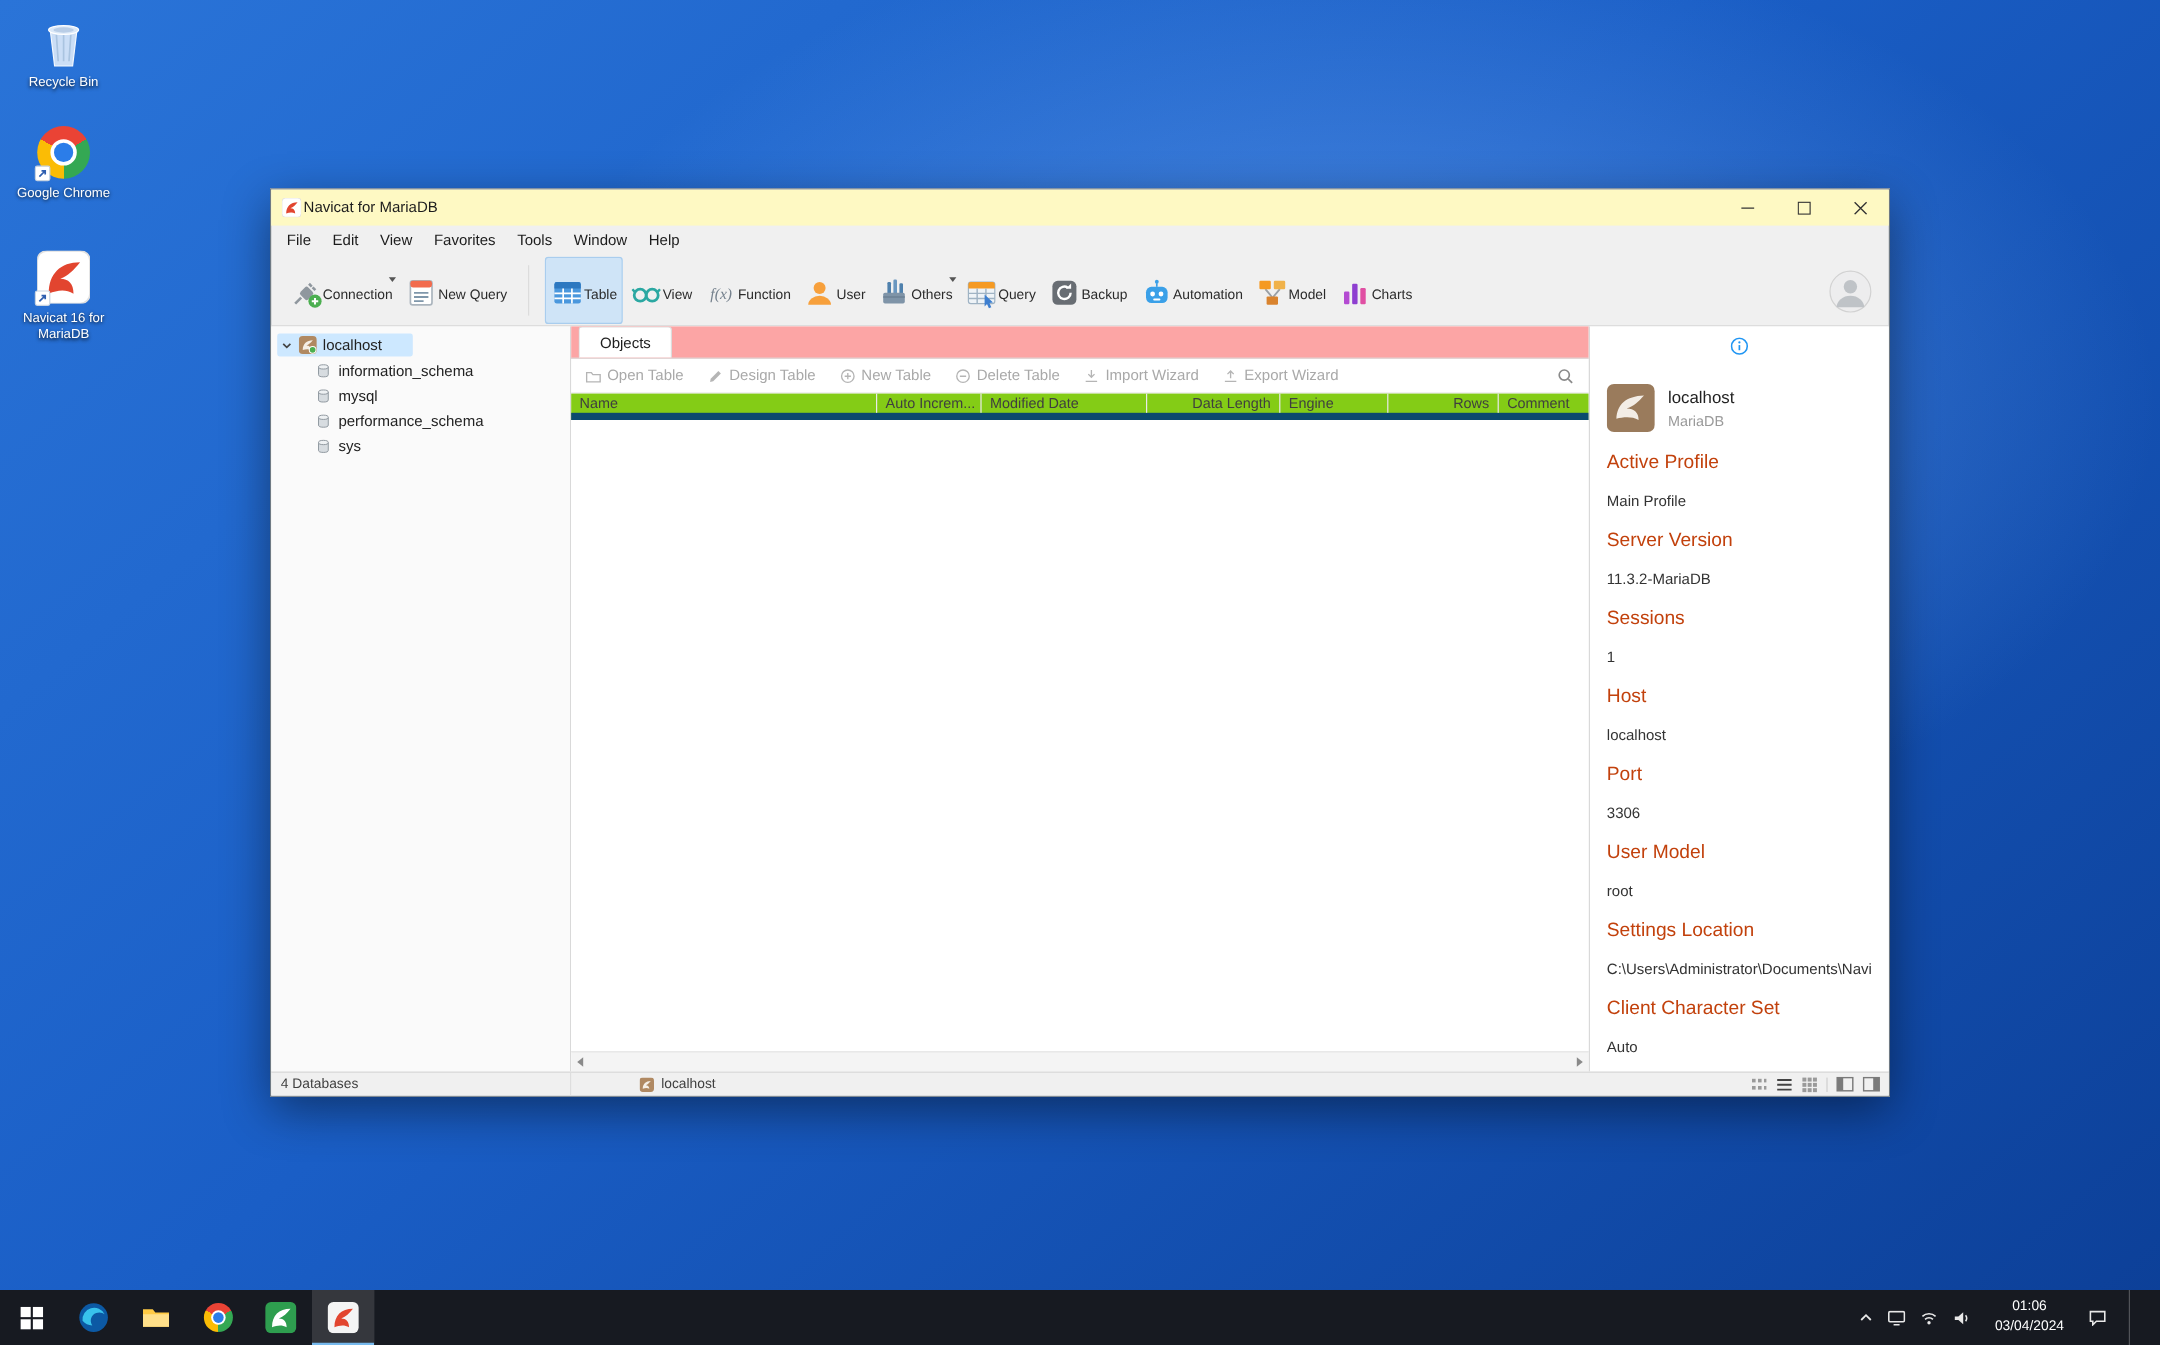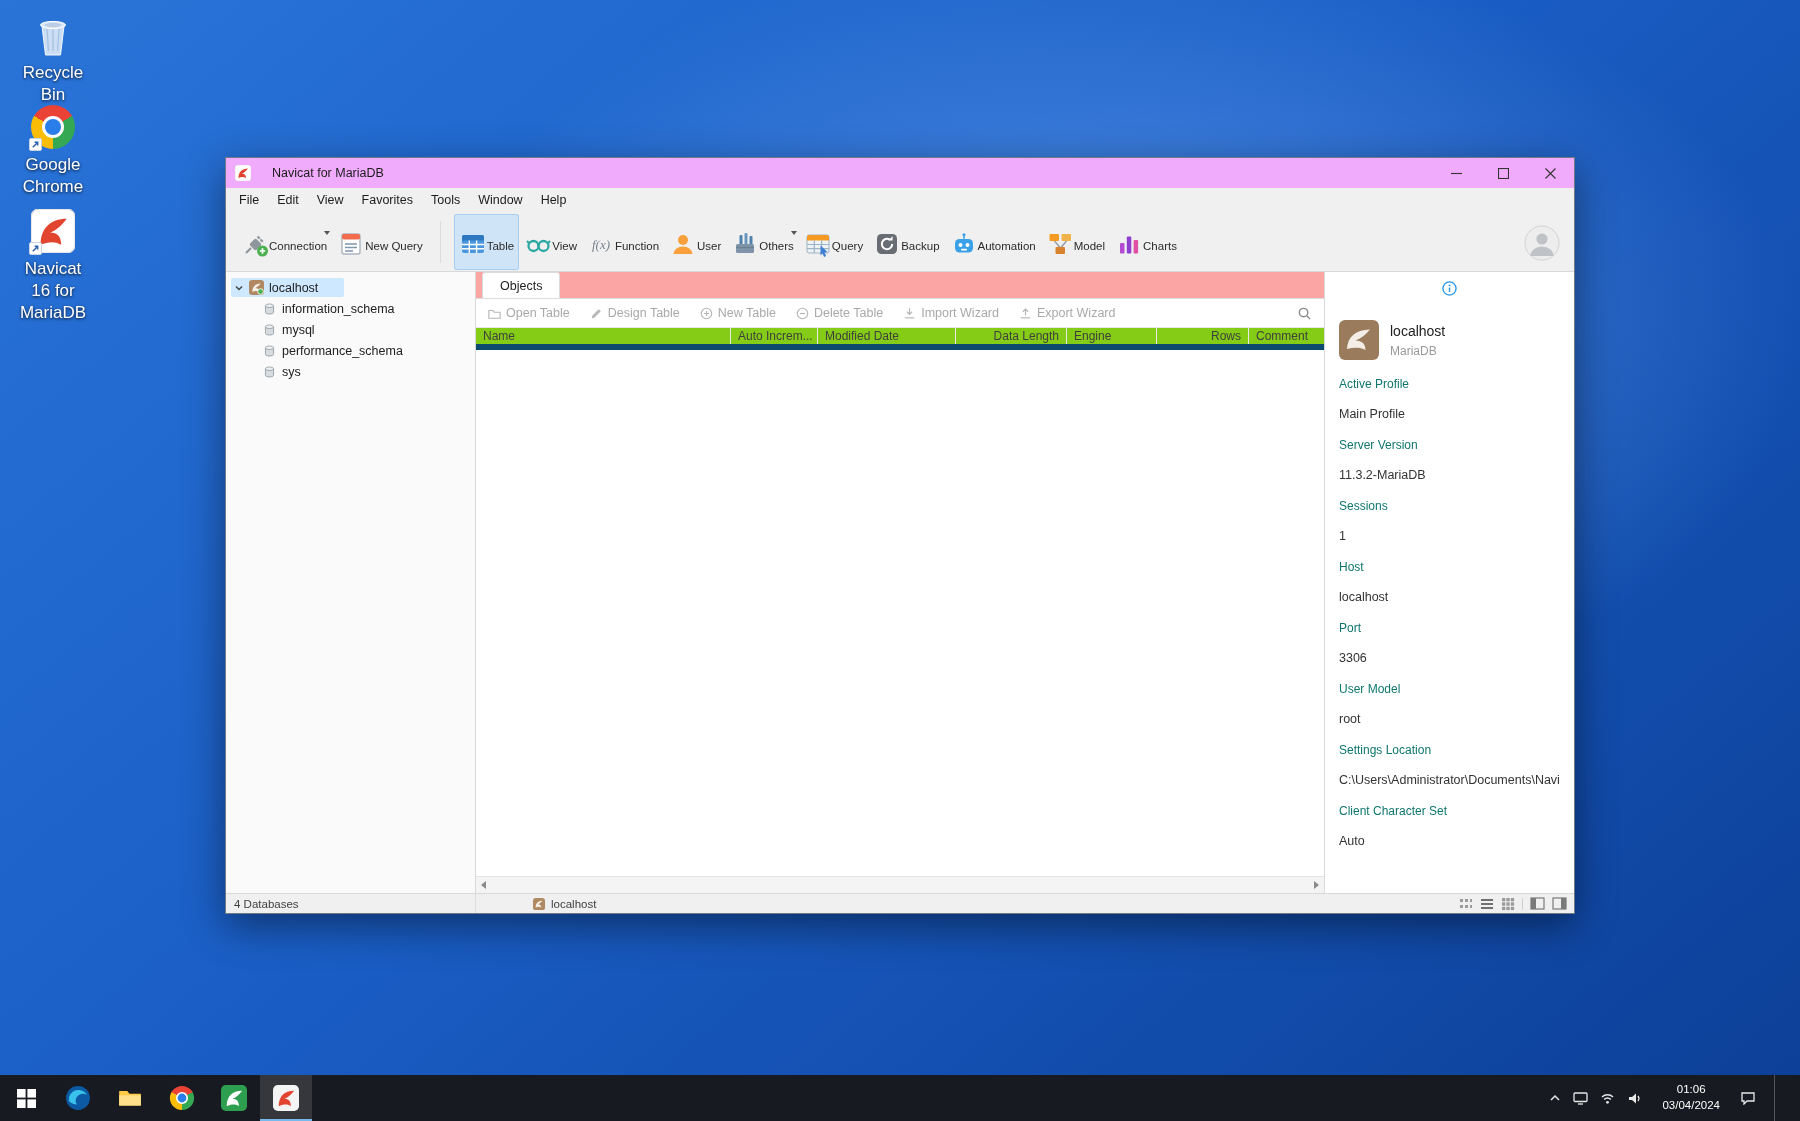--- a/index.html
+++ b/index.html
@@ -8,32 +8,32 @@
     font-family:"Liberation Sans",sans-serif;
     position:relative;
     background:
       radial-gradient(1100px 650px at 62% 30%, rgba(130,185,255,.50), rgba(30,90,190,0) 62%),
       linear-gradient(140deg,#2a74d8 0%,#1a5ec6 45%,#0c3f97 100%);
   }
   svg{display:block}
 
   
   .desk-icon{position:absolute;left:10px;width:86px;display:flex;flex-direction:column;align-items:center;gap:4px}
-  .desk-icon .dlbl{font-size:17px;color:#fff;text-align:center;line-height:1.3;text-shadow:0 1px 3px rgba(0,0,0,.85);max-width:80px}
+  .desk-icon .dlbl{font-size:11px;color:#fff;text-align:center;line-height:1.3;text-shadow:0 1px 3px rgba(0,0,0,.85);max-width:80px}
   .ic-wrap{position:relative;width:46px;height:46px;display:flex;align-items:center;justify-content:center}
   .shortcut{position:absolute;left:-1px;bottom:-1px;width:13px;height:13px;background:#fff;border:1px solid #c8d4e2;border-radius:2px;display:flex;align-items:center;justify-content:center}
   .chrome{width:44px;height:44px;border-radius:50%;position:relative;
     background:conic-gradient(from -60deg,#ea4335 0 120deg,#34a853 120deg 240deg,#fbbc05 240deg 360deg);}
   .chrome::before{content:"";position:absolute;inset:11px;background:#fff;border-radius:50%}
   .chrome::after{content:"";position:absolute;inset:14px;background:#2b7de9;border-radius:50%}
 
   
   .win{position:absolute;left:225px;top:157px;width:1350px;height:757px;background:#f0f0f0;
        border:1px solid #6f7a84;box-shadow:0 12px 38px rgba(0,0,0,.45);display:flex;flex-direction:column}
-  .titlebar{height:30px;display:flex;align-items:center;gap:21px;padding-left:9px;background:#f0abfc;flex:0 0 auto}
+  .titlebar{height:30px;display:flex;align-items:center;gap:2px;padding-left:9px;background:#fef9c3;flex:0 0 auto}
   .title{font-size:12.5px;color:#1c1c1c}
   .caption{margin-left:auto;display:flex;height:100%}
   .cap-btn{width:47px;height:100%;display:flex;align-items:center;justify-content:center}
   .menubar{height:24px;display:flex;align-items:center;padding:0 4px;font-size:12.5px;color:#1c1c1c;flex:0 0 auto}
   .mi{padding:3px 9px;border-radius:2px}
 
   .toolbar{height:60px;display:flex;align-items:flex-start;padding:2px 14px 0 10px;border-bottom:1px solid #d9d9d9;flex:0 0 auto}
   .tb-btn{min-width:62px;padding:4px 5px 0;height:56px;display:flex;flex-direction:row;align-items:center;border-radius:3px;position:relative;font-size:11.5px;color:#2b2b2b}
   .tb-btn.selected{background:#cfe4f7;box-shadow:inset 0 0 0 1px #a9cdee}
   .tb-ic{height:30px;display:flex;align-items:center}
@@ -66,21 +66,21 @@
   .arr-l{width:0;height:0;border-top:4px solid transparent;border-bottom:4px solid transparent;border-right:5px solid #8a8a8a}
   .arr-r{width:0;height:0;border-top:4px solid transparent;border-bottom:4px solid transparent;border-left:5px solid #8a8a8a}
 
   
   .info{width:250px;flex:0 0 auto;background:#fff;border-left:1px solid #d9d9d9;padding:9px 14px;overflow:hidden}
   .i-ic-row{display:flex;justify-content:center}
   .brand{display:flex;gap:11px;margin-top:24px;align-items:center}
   .b-t1{font-size:14px;color:#222}
   .b-t2{font-size:12px;color:#9a9a9a;margin-top:5px}
   .field{margin-top:17px}
-  .fl{font-size:12px;color:#0f766e}
+  .fl{font-size:16px;color:#c2410c}
   .fv{font-size:12.5px;color:#333;margin-top:16px;white-space:nowrap;overflow:hidden}
 
   
   .statusbar{height:20px;background:#f0f0f0;border-top:1px solid #d9d9d9;display:flex;align-items:center;font-size:11.5px;color:#3f3f3f;flex:0 0 auto}
   .sb-c1{width:250px;height:100%;display:flex;align-items:center;padding-left:8px;border-right:1px solid #dedede;flex:0 0 auto}
   .sb-c2{flex:1;height:100%;display:flex;align-items:center;gap:6px;padding-left:57px}
   .sb-right{display:flex;align-items:center;gap:7px;padding-right:7px}
   .sb-div{width:1px;height:12px;background:#cfcfcf}
 
   

